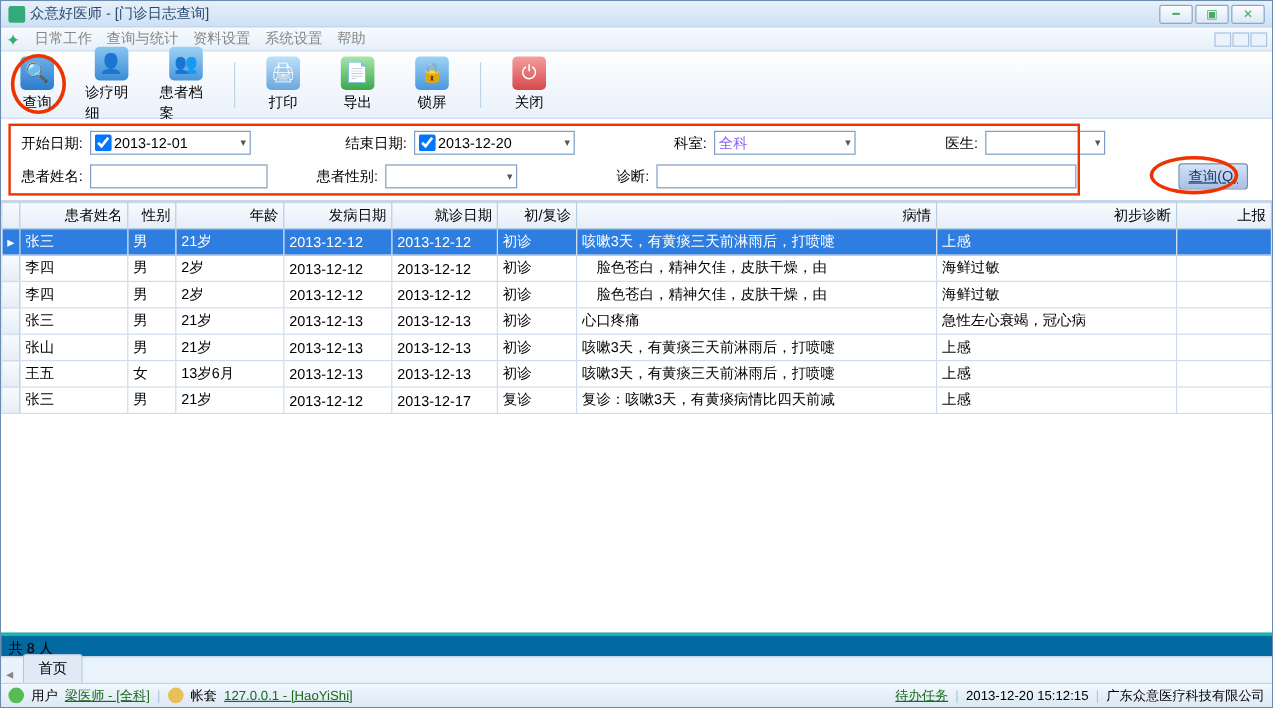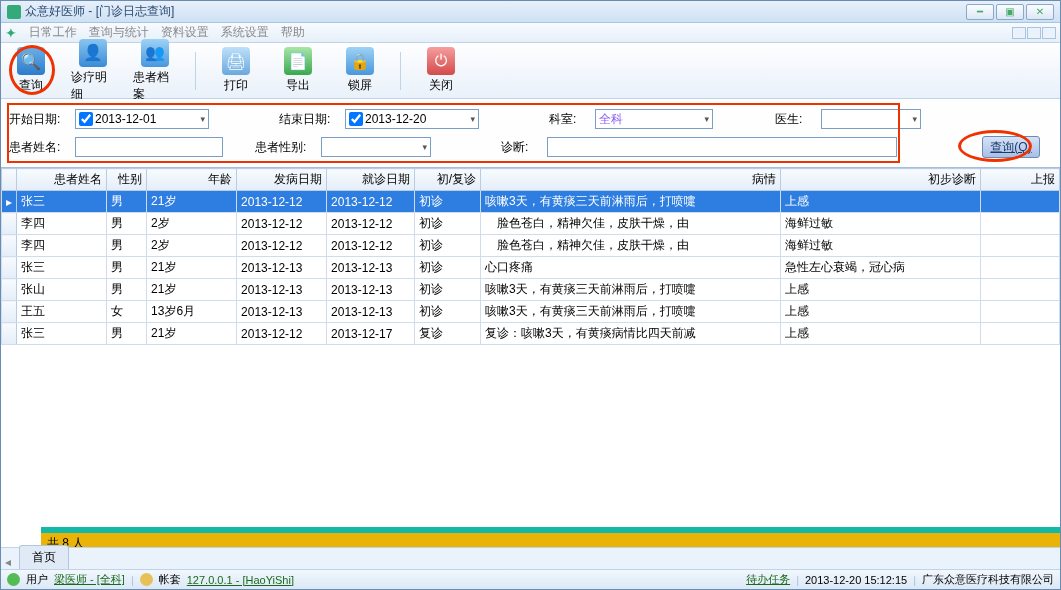--- a/index.html
+++ b/index.html
@@ -15,36 +15,36 @@
 .menubar .mini-ctrls { margin-left: auto; display: flex; gap: 1px; }
 .mini-ctrls div { width: 14px; height: 12px; border: 1px solid #aac3de; background: #eaf2fb; }
 .toolbar { height: 56px; background: linear-gradient(#fefeff,#e9f1fa); border-bottom: 1px solid #c0d4e8; display: flex; align-items: center; padding: 2px 8px; gap: 18px; position: relative; }
 .tool-btn { display: flex; flex-direction: column; align-items: center; gap: 2px; cursor: pointer; width: 44px; }
 .tool-icon { width: 28px; height: 28px; border-radius: 4px; display: flex; align-items: center; justify-content: center; font-size: 16px; color: #fff; }
 .tool-sep { width: 1px; height: 38px; background: #c0d4e8; }
 .circle-red { position: absolute; border: 3px solid #e30; border-radius: 50%; pointer-events: none; }
 .filter-panel { background: #fefeff; padding: 6px 8px; position: relative; }
 .filter-rect { position: absolute; border: 2px solid #e30; left: 6px; top: 4px; right: 160px; bottom: 4px; pointer-events: none; }
 .filter-row { display: flex; align-items: center; height: 28px; gap: 6px; }
-.filter-row label { width: 60px; }
+.filter-row label { width: 60px; text-align: right; }
 .date-box, .text-box, .combo-box { border: 1px solid #7a9ec4; background: #fff; height: 20px; padding: 0 3px; display: flex; align-items: center; }
 .date-box { width: 134px; }
 .text-box { width: 148px; }
 .combo-box { width: 118px; }
 .combo-box.wide { width: 350px; }
 .combo-arrow { margin-left: auto; color: #555; font-size: 9px; }
 .chk { width: 14px; height: 14px; margin-right: 2px; }
 .query-btn { width: 58px; height: 22px; background: linear-gradient(#d6e3f7,#a8bfe6); border: 1px solid #6a8cb0; border-radius: 3px; color: #1a3a6a; cursor: pointer; display: flex; align-items: center; justify-content: center; text-decoration: underline; margin-left: 16px; }
 .grid-wrap { flex: 1; background: #fff; border-top: 1px solid #a8bdd6; overflow: auto; position: relative; }
 table { border-collapse: collapse; width: 100%; }
 th { background: linear-gradient(#f8fbfe,#e4edf8); border: 1px solid #b8cde3; height: 22px; font-weight: normal; padding: 0 4px; text-align: right; }
 td { border: 1px solid #d0dceb; height: 22px; padding: 0 4px; white-space: nowrap; }
 tr.sel td { background: #2e7de0; color: #fff; }
 .row-handle { width: 14px; background: linear-gradient(#f8fbfe,#e4edf8); border-right: 1px solid #b8cde3; }
-.summary { height: 20px; border-top: 6px solid #14b8a6; padding: 2px 6px; background: #eab308; margin-left: 40px; }
+.summary { height: 20px; border-top: 3px solid #14b8a6; padding: 2px 6px; background: #0369a1; }
 .tabstrip { height: 22px; background: #eaf2fb; border-top: 1px solid #c0d4e8; display: flex; align-items: flex-end; padding: 0 4px; gap: 2px; }
 .tab { padding: 3px 12px; border: 1px solid #b0c7df; border-bottom: none; background: #fff; border-radius: 3px 3px 0 0; cursor: pointer; display: flex; align-items: center; gap: 4px; }
 .tab.inactive { background: #dfeaf6; }
 .tab .x { color: #888; font-size: 10px; }
 .statusbar { height: 20px; background: linear-gradient(#f2f7fd,#dbe8f6); border-top: 1px solid #c0d4e8; display: flex; align-items: center; padding: 0 6px; gap: 6px; font-size: 11px; }
 .statusbar .sep { color: #aac3de; }
 .statusbar a { color: #1a6a1a; text-decoration: underline; cursor: pointer; }
 .stat-icon { width: 13px; height: 13px; border-radius: 50%; display: inline-block; }
 </style>
 </head>

